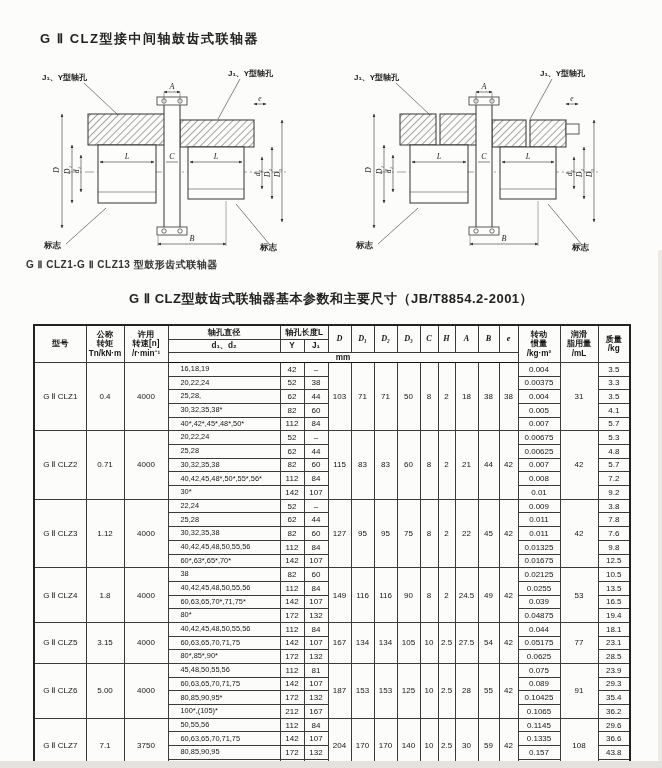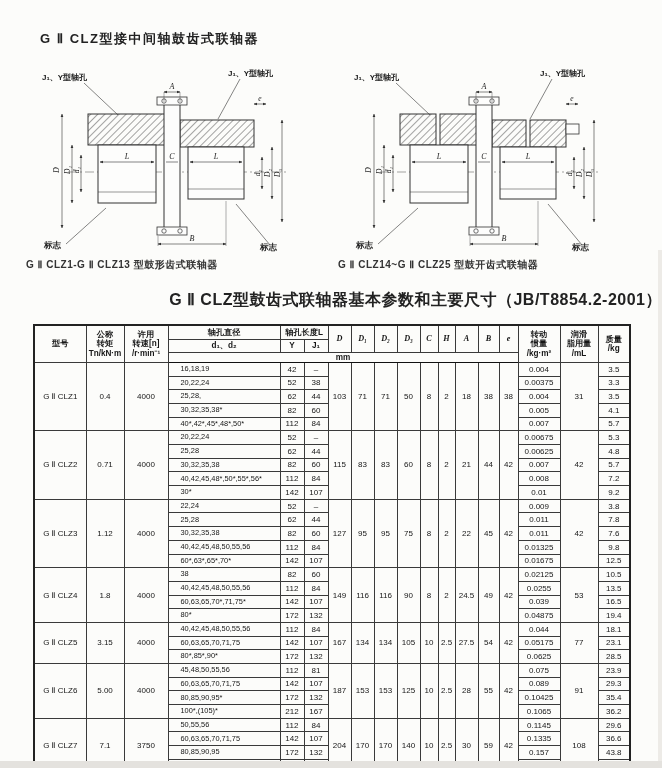--- a/index.html
+++ b/index.html
@@ -18,22 +18,22 @@
     position:absolute;left:26px;top:58px;width:612px;
     display:flex;justify-content:space-between;
   }
   .figure{width:300px;}
   .figure svg{display:block;}
   .fig-caption{
     font-size:10px;font-weight:bold;color:#333;
     margin-top:0;letter-spacing:0.5px;
   }
   .table-title{
-    position:absolute;left:0;top:290px;width:662px;text-align:right;
-    font-size:16px;font-weight:bold;letter-spacing:0.5px;color:#222;
+    position:absolute;left:0;top:290px;width:662px;text-align:center;
+    font-size:13px;font-weight:bold;letter-spacing:0.5px;color:#222;
   }
   table.spec{
     position:absolute;left:33px;top:324px;width:596px;
     border-collapse:collapse;table-layout:fixed;
     font-size:8px;background:#fcfcfa;
   }
   table.spec{border:2px solid #222;}
   table.spec th,table.spec td{
     border:0.8px solid #3a3a3a;text-align:center;vertical-align:middle;
     padding:0;line-height:1.15;color:#161616;overflow:hidden;
@@ -209,21 +209,20 @@
         <text font-size="8" font-weight="bold" fill="#222" x="16" y="22">J₁、Y型轴孔</text>
         <line x1="58" y1="25" x2="92" y2="57" stroke="#333" stroke-width="0.6"></line>
         <text font-size="8" font-weight="bold" fill="#222" x="202" y="18">J₁、Y型轴孔</text>
         <line x1="214" y1="21" x2="192" y2="61" stroke="#333" stroke-width="0.6"></line>
 
         <text font-size="8.5" font-weight="bold" fill="#222" x="18" y="190">标志</text>
         <line x1="40" y1="186" x2="80" y2="150" stroke="#333" stroke-width="0.6"></line>
         <text font-size="8.5" font-weight="bold" fill="#222" x="234" y="192">标志</text>
         <line x1="244" y1="187" x2="210" y2="146" stroke="#333" stroke-width="0.6"></line>
       </svg>
-      <div class="fig-caption">G Ⅱ CLZ14~G Ⅱ CLZ25 型鼓开齿式联轴器</div>
     </div>
   </div>
 
   <div class="table-title">G Ⅱ CLZ型鼓齿式联轴器基本参数和主要尺寸（JB/T8854.2-2001）</div>
 
   <table class="spec">
     <colgroup>
       <col style="width:52px">
         <col style="width:38px">
         <col style="width:44px">

